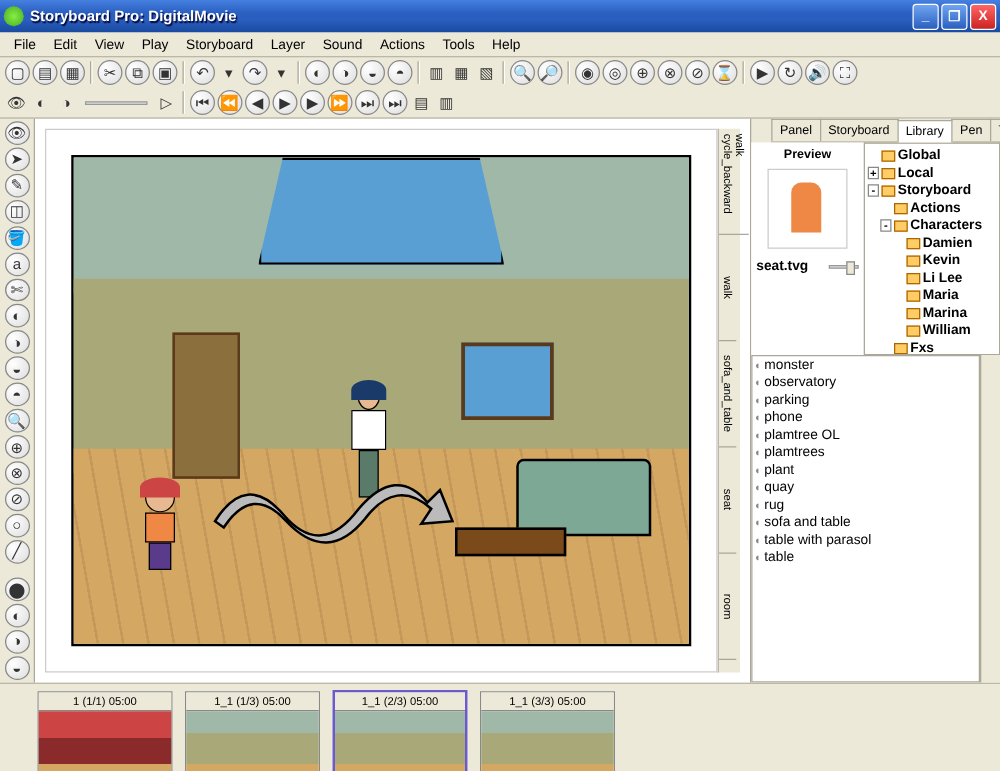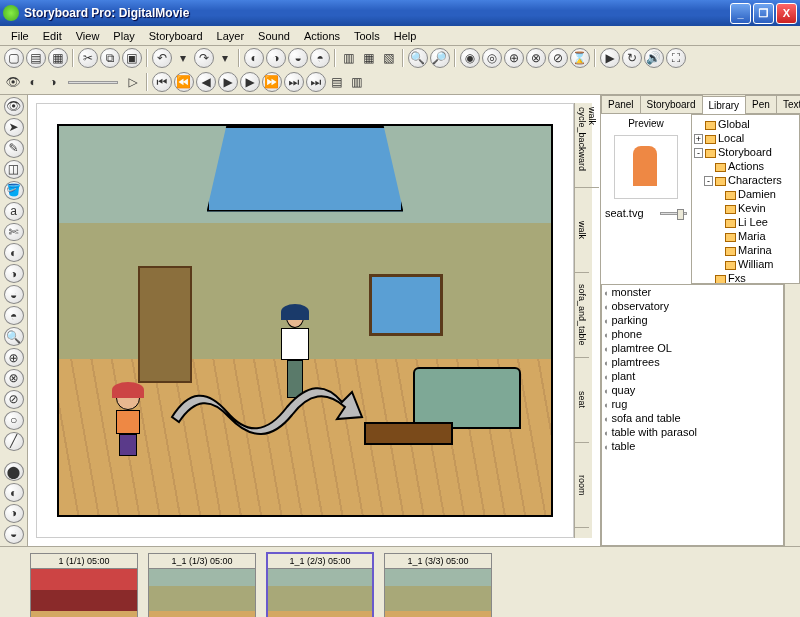--- a/index.html
+++ b/index.html
@@ -38,24 +38,24 @@
 .boy { position: absolute; left: 10%; bottom: 10%; width: 40px; height: 90px; }
 .boy .head { width: 24px; height: 24px; background: #e8b890; border: 1px solid #000; border-radius: 50%; margin: 0 auto; }
 .boy .hair { position: absolute; top: -4px; left: 4px; width: 32px; height: 16px; background: #c44; border-radius: 50% 50% 0 0; }
 .boy .body { width: 24px; height: 24px; background: #e84; border: 1px solid #000; margin: 0 auto; }
 .boy .legs { width: 18px; height: 22px; background: #5a3a8a; border: 1px solid #000; margin: 0 auto; }
 .arrow3d { position: absolute; left: 22%; bottom: 20%; width: 200px; height: 70px; }
 .arrow3d svg { width: 100%; height: 100%; }
 .vlabels { width: 18px; background: #ece9d8; border-left: 1px solid #aca899; }
 .vlabels .item { writing-mode: vertical-rl; font-size: 9px; padding: 4px 2px; border-bottom: 1px solid #aca899; height: 85px; overflow: hidden; display: flex; align-items: center; justify-content: center; }
 .right { width: 200px; background: #ece9d8; border-left: 1px solid #aca899; display: flex; flex-direction: column; }
-.tabs { display: flex; border-bottom: 1px solid #aca899; background: #ece9d8; }
+.tabs { display: flex; border-bottom: 1px solid #aca899; background: #ece9d8; margin-left: 16px; }
 .tab { padding: 3px 6px; border: 1px solid #aca899; border-bottom: none; background: #ece9d8; margin-right: -1px; font-size: 10px; }
 .tab.active { background: #fff; position: relative; top: 1px; }
-.preview-sec { display: flex; height: 170px; }
+.preview-sec { display: flex; height: 170px; font-weight: bold; }
 .preview { width: 90px; padding: 4px; text-align: center; background: #fff; }
 .preview .label { font-size: 10px; margin-bottom: 4px; }
 .preview .img { width: 64px; height: 64px; margin: 6px auto; border: 1px solid #ccc; background: #fff; position: relative; }
 .preview .img::after { content: ""; position: absolute; left: 18px; top: 10px; width: 24px; height: 40px; background: #e84; border-radius: 8px 8px 0 0; }
 .preview .slider { display: flex; align-items: center; font-size: 9px; gap: 16px; margin-top: 8px; }
 .preview .slider .track { flex: 1; height: 3px; background: #ddd; border: 1px solid #999; position: relative; }
 .preview .slider .thumb { position: absolute; right: 2px; top: -4px; width: 7px; height: 11px; background: #ece9d8; border: 1px solid #888; }
 .tree { flex: 1; background: #fff; border: 1px solid #aca899; overflow: auto; font-size: 10px; padding: 2px; }
 .tree .node { white-space: nowrap; padding: 1px 0; }
 .tree .fico { display: inline-block; width: 11px; height: 9px; background: #fc6; border: 1px solid #a60; vertical-align: middle; margin-right: 2px; }

